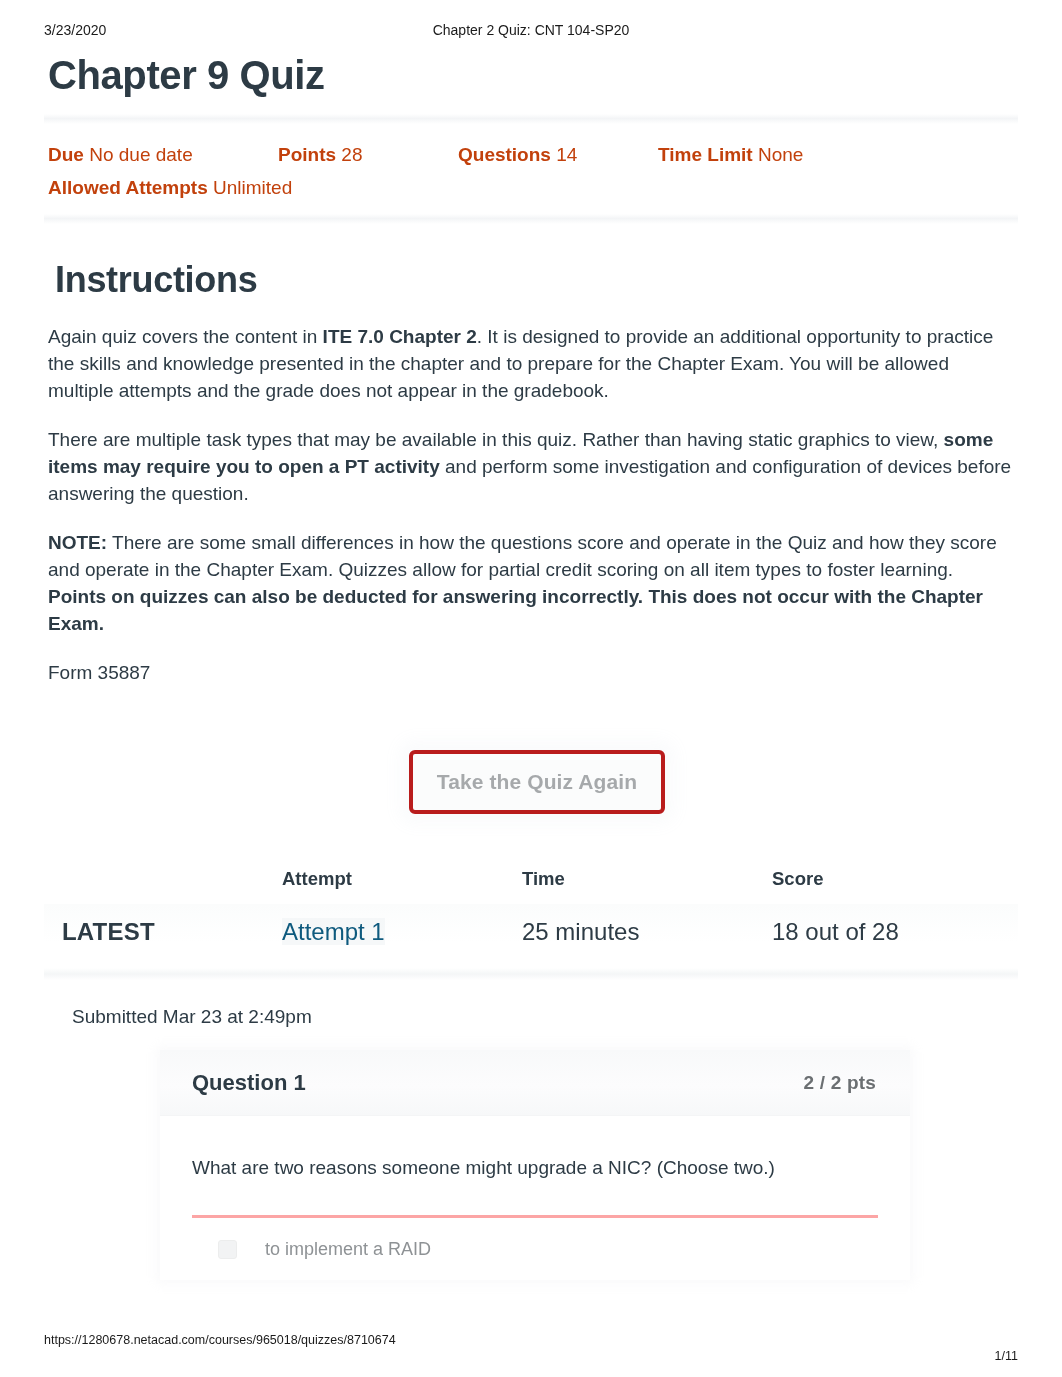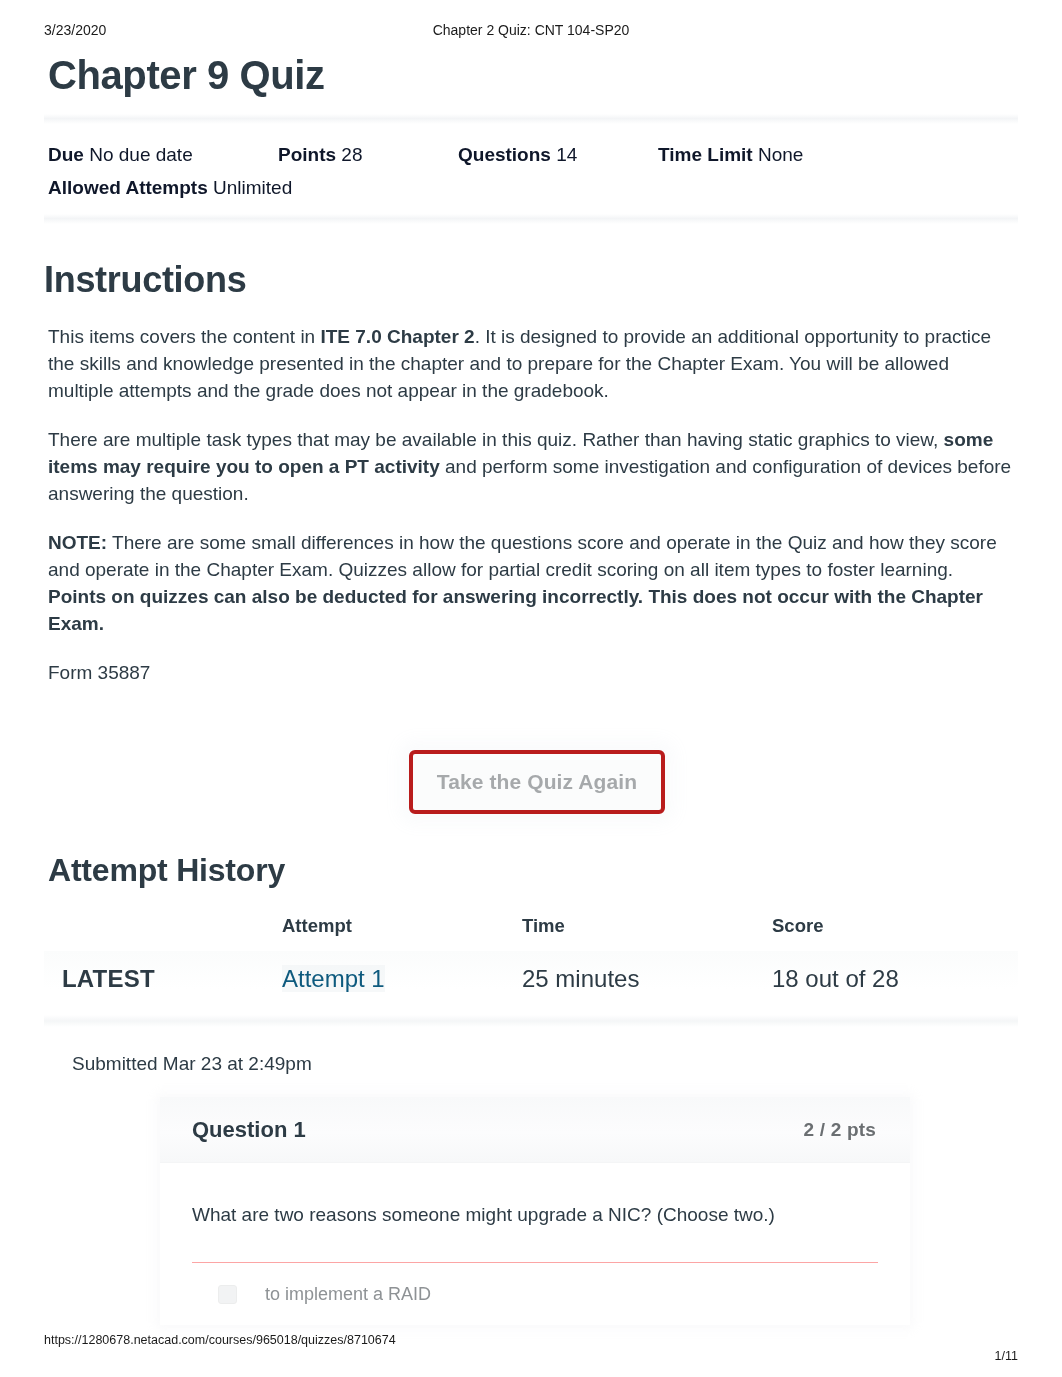--- a/index.html
+++ b/index.html
@@ -96,21 +96,21 @@
         rgba(241,243,245,0.85) 45%,
         rgba(246,247,248,0) 100%);
     margin: 0 44px;
   }
   .band.top { margin-top: 16px; }
 
   .quiz-details {
     padding: 14px 48px 10px 48px;
     font-size: 19px;
     line-height: 33px;
-    color: #0f172a;
+    color: #c2410c;
   }
   .quiz-details .row1 {
     display: block;
     white-space: nowrap;
   }
   .detail {
     display: inline-block;
     white-space: nowrap;
   }
   .detail .lbl {
@@ -118,21 +118,21 @@
   }
   .detail .val {
     font-weight: 400;
   }
   .d-due      { width: 230px; }
   .d-points   { width: 180px; }
   .d-questions{ width: 200px; }
   .d-time     { width: auto; }
 
   h2.section-title {
-    margin: 34px 0 0 4px;
+    margin: 34px 0 0 15px;
     padding: 0 0 0 40px;
     font-size: 36px;
     font-weight: 600;
     letter-spacing: -0.3px;
     color: #2d3b45;
     line-height: 1.2;
   }
 
   .instructions {
     padding: 0 48px 0 48px;
@@ -262,21 +262,21 @@
     padding: 38px 32px 0 32px;
   }
   .q-text {
     font-size: 19px;
     line-height: 27px;
     color: #2d3b45;
     margin: 0;
   }
   .answers {
     margin-top: 34px;
-    border-top: 1px solid #fca5a5;
+    border-top: 3px solid #fca5a5;
   }
   .answer-row {
     display: flex;
     align-items: center;
     height: 62px;
     padding-left: 26px;
   }
   .answer-marker {
     width: 17px;
     height: 17px;
@@ -328,36 +328,35 @@
         <span class="lbl">Allowed Attempts</span>
         <span class="val">Unlimited</span>
       </span>
     </div>
 
     <div class="band"></div>
 
     <h2 class="section-title">Instructions</h2>
 
     <div class="instructions">
-      <p><span>This items covers the content in </span><b>ITE 7.0 Chapter 2</b><span>. It is designed to provide an additional opportunity to practice the skills and knowledge presented in the chapter and to prepare for the Chapter Exam. You will be allowed multiple attempts and the grade does not appear in the gradebook.</span></p>
+      <p><span>Again quiz covers the content in </span><b>ITE 7.0 Chapter 2</b><span>. It is designed to provide an additional opportunity to practice the skills and knowledge presented in the chapter and to prepare for the Chapter Exam. You will be allowed multiple attempts and the grade does not appear in the gradebook.</span></p>
 
       <p><span>There are multiple task types that may be available in this quiz. Rather than having static graphics to view, </span><b>some items may require you to open a PT activity</b><span> and perform some investigation and configuration of devices before answering the question.</span></p>
 
       <p><b>NOTE:</b><span> There are some small differences in how the questions score and operate in the Quiz and how they score and operate in the Chapter Exam. Quizzes allow for partial credit scoring on all item types to foster learning. </span><b>Points on quizzes can also be deducted for answering incorrectly. This does not occur with the Chapter Exam.</b></p>
 
       <p>Form 35887</p>
     </div>
 
     <div class="retake-wrap">
       <div class="retake-btn">
         <span>Take the Quiz Again</span>
       </div>
     </div>
 
-    <h2 class="attempt-title">Attempt History</h2>
 
     <table class="history-table">
       <thead>
         <tr>
           <th class="col-latest"></th>
           <th class="col-attempt">Attempt</th>
           <th class="col-time">Time</th>
           <th class="col-score">Score</th>
         </tr>
       </thead>

